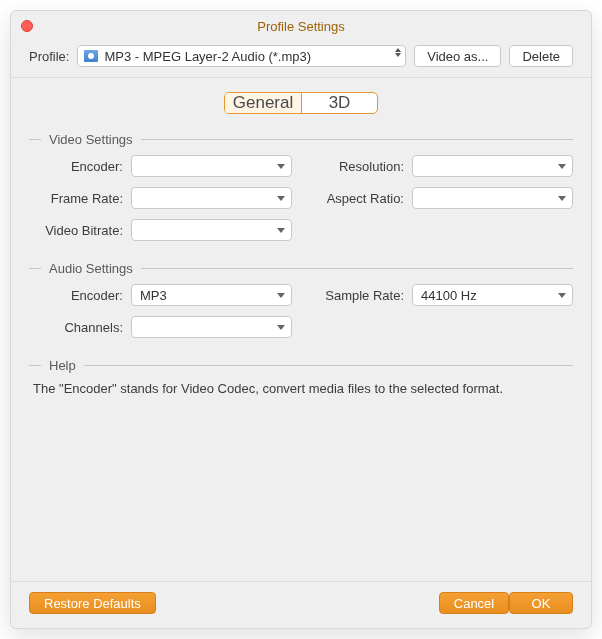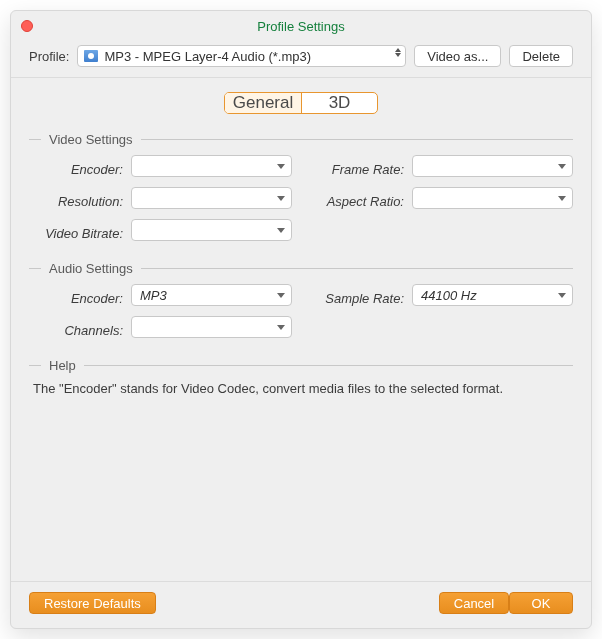--- a/index.html
+++ b/index.html
@@ -22,21 +22,21 @@
     align-items: center;
     padding: 0 10px;
     position: relative;
   }
   .traffic-close {
     width: 12px; height: 12px; border-radius: 50%;
     background: #ff5f57; border: 0.5px solid #e14138;
   }
   .title {
     position: absolute; left: 0; right: 0; text-align: center;
-    font-size: 13px; color: #15803d;
+    font-size: 13px; color: #a16207;
   }
   .toprow {
     display: flex; align-items: center; gap: 8px;
     padding: 4px 18px 10px 18px;
   }
   .label { color: #3c3c3c; }
   .profile-combo {
     flex: 1;
     height: 22px;
     background: #fff;
@@ -115,21 +115,21 @@
     border-top: 1px solid #c8c8c8;
     margin-left: 8px;
   }
   .grid2 {
     display: grid;
     grid-template-columns: 1fr 1fr;
     column-gap: 18px;
     row-gap: 10px;
   }
   .field {
-    display: flex; align-items: flex-end; gap: 8px; font-style: italic;
+    display: flex; align-items: center; gap: 8px;
   }
   .field .flabel {
     width: 94px; text-align: right; color: #3c3c3c;
     white-space: nowrap;
   }
   .select {
     flex: 1;
     height: 22px;
     background: #fff;
     border: 1px solid #c8c8c8;
@@ -173,21 +173,21 @@
 <div class="window">
   <div class="titlebar">
     <div class="traffic-close"></div>
     <div class="title">Profile Settings</div>
   </div>
 
   <div class="toprow">
     <span class="label">Profile:</span>
     <div class="profile-combo">
       <span class="profile-icon"></span>
-      <span>MP3 - MPEG Layer-4 Audio (*.mp3)</span>
+      <span>MP3 - MPEG Layer-2 Audio (*.mp3)</span>
       <span class="combo-arrows">
         <span class="arrow-up"></span>
           <span class="arrow-down"></span>
       </span>
     </div>
     <div class="btn">Video as...</div>
     <div class="btn">Delete</div>
   </div>
 
   <div class="content">
@@ -202,28 +202,28 @@
       <div class="group-title">Video Settings</div>
       <div class="grid2">
         <div class="field">
           <span class="flabel">Encoder:</span>
           <div class="select">
             <span></span>
             <span class="chev"></span>
           </div>
         </div>
         <div class="field">
+          <span class="flabel">Resolution:</span>
+          <div class="select">
+            <span></span>
+            <span class="chev"></span>
+          </div>
+        </div>
+        <div class="field">
           <span class="flabel">Frame Rate:</span>
-          <div class="select">
-            <span></span>
-            <span class="chev"></span>
-          </div>
-        </div>
-        <div class="field">
-          <span class="flabel">Resolution:</span>
           <div class="select">
             <span></span>
             <span class="chev"></span>
           </div>
         </div>
         <div class="field">
           <span class="flabel">Aspect Ratio:</span>
           <div class="select">
             <span></span>
             <span class="chev"></span>

